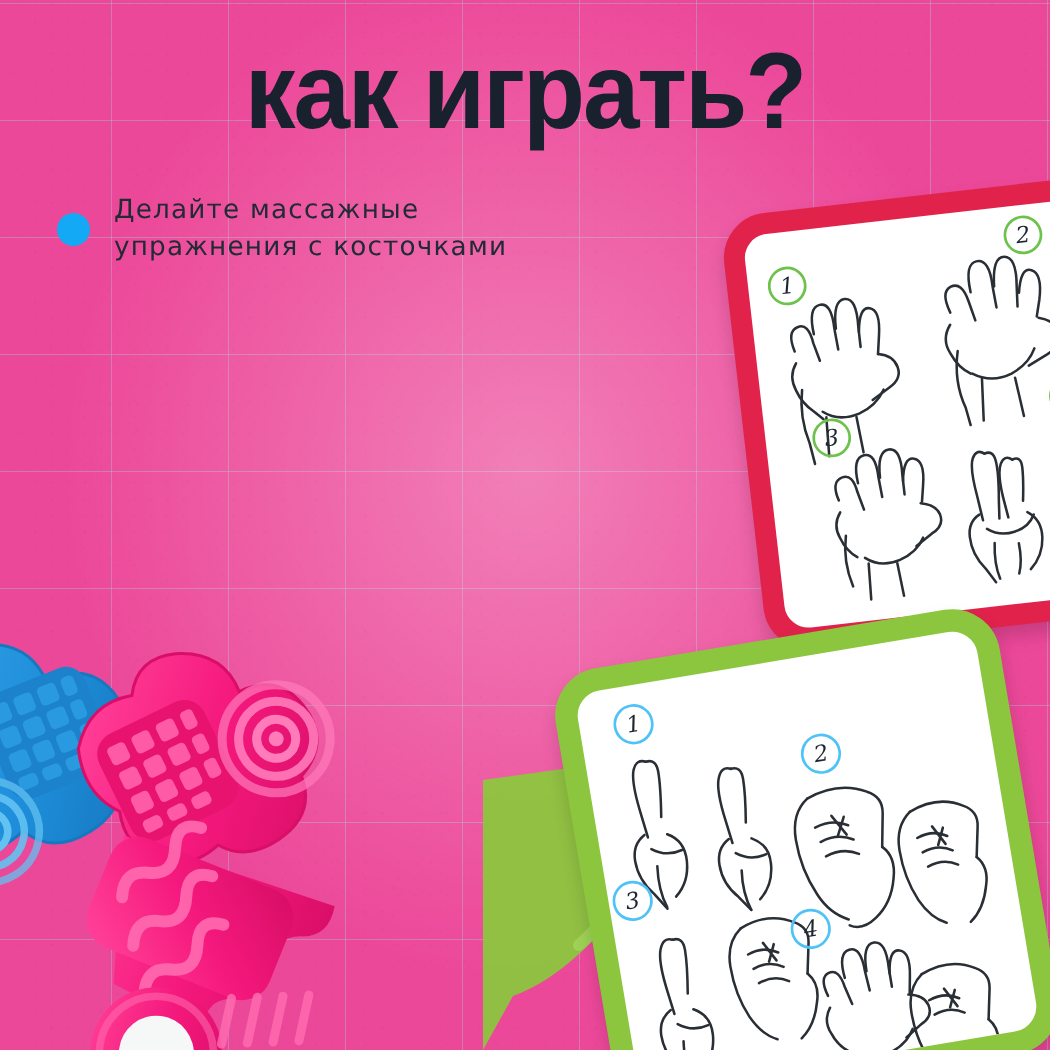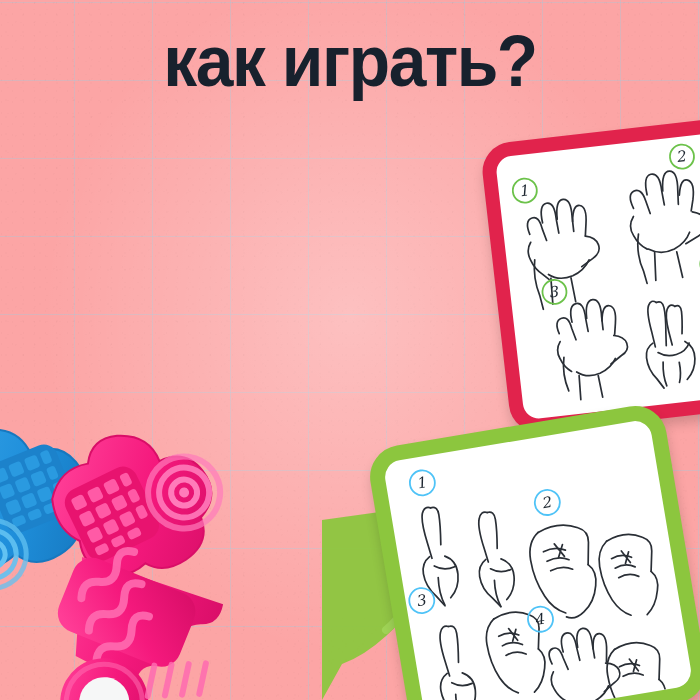--- a/index.html
+++ b/index.html
@@ -3,21 +3,21 @@
 <meta charset="utf-8">
 <style>
   html,body{margin:0;padding:0;}
   body{
     width:700px;height:700px;overflow:hidden;
     font-family:"DejaVu Sans", sans-serif;
     background:#f7f8f8;
   }
   #stage{
     position:relative;width:700px;height:700px;overflow:hidden;
-    background:#fca5a5;
+    background:#ec4899;
   }
   
   .grid-bg{
     position:absolute;inset:0;
     background-image:
       linear-gradient(to right, rgba(168,200,218,.38) 1px, transparent 1px),
       linear-gradient(to bottom, rgba(168,200,218,.38) 1px, transparent 1px);
     background-size:78px 78px;
     background-position:-4px 2px;
   }
@@ -244,20 +244,25 @@
     <svg width="120" height="200" viewBox="0 0 120 200" aria-hidden="true">
       <path d="M72,10 q34,22 28,60 q-6,40 -36,66 q-22,20 -44,28 L0,200 L0,20 Z" fill="#8cc63e" opacity=".95"></path>
       <path d="M78,24 q24,20 18,52 q-6,32 -32,54" fill="none" stroke="#a5d95e" stroke-width="8" stroke-linecap="round" opacity=".7"></path>
     </svg>
   </div>
 
   <div class="title">как играть?</div>
 
   <div class="bullets">
 
+    <div class="bullet-row">
+      <span class="dot blue"></span>
+      <span class="bullet-text">Делайте массажные
+упражнения с косточками</span>
+    </div>
 
 
 
   </div>
 
   <div class="card card-red">
     <div class="card-inner">
       <svg viewBox="0 0 264 264" aria-hidden="true">
         <g fill="none" stroke="#2a2f36" stroke-width="1.7" stroke-linecap="round" stroke-linejoin="round">
 

